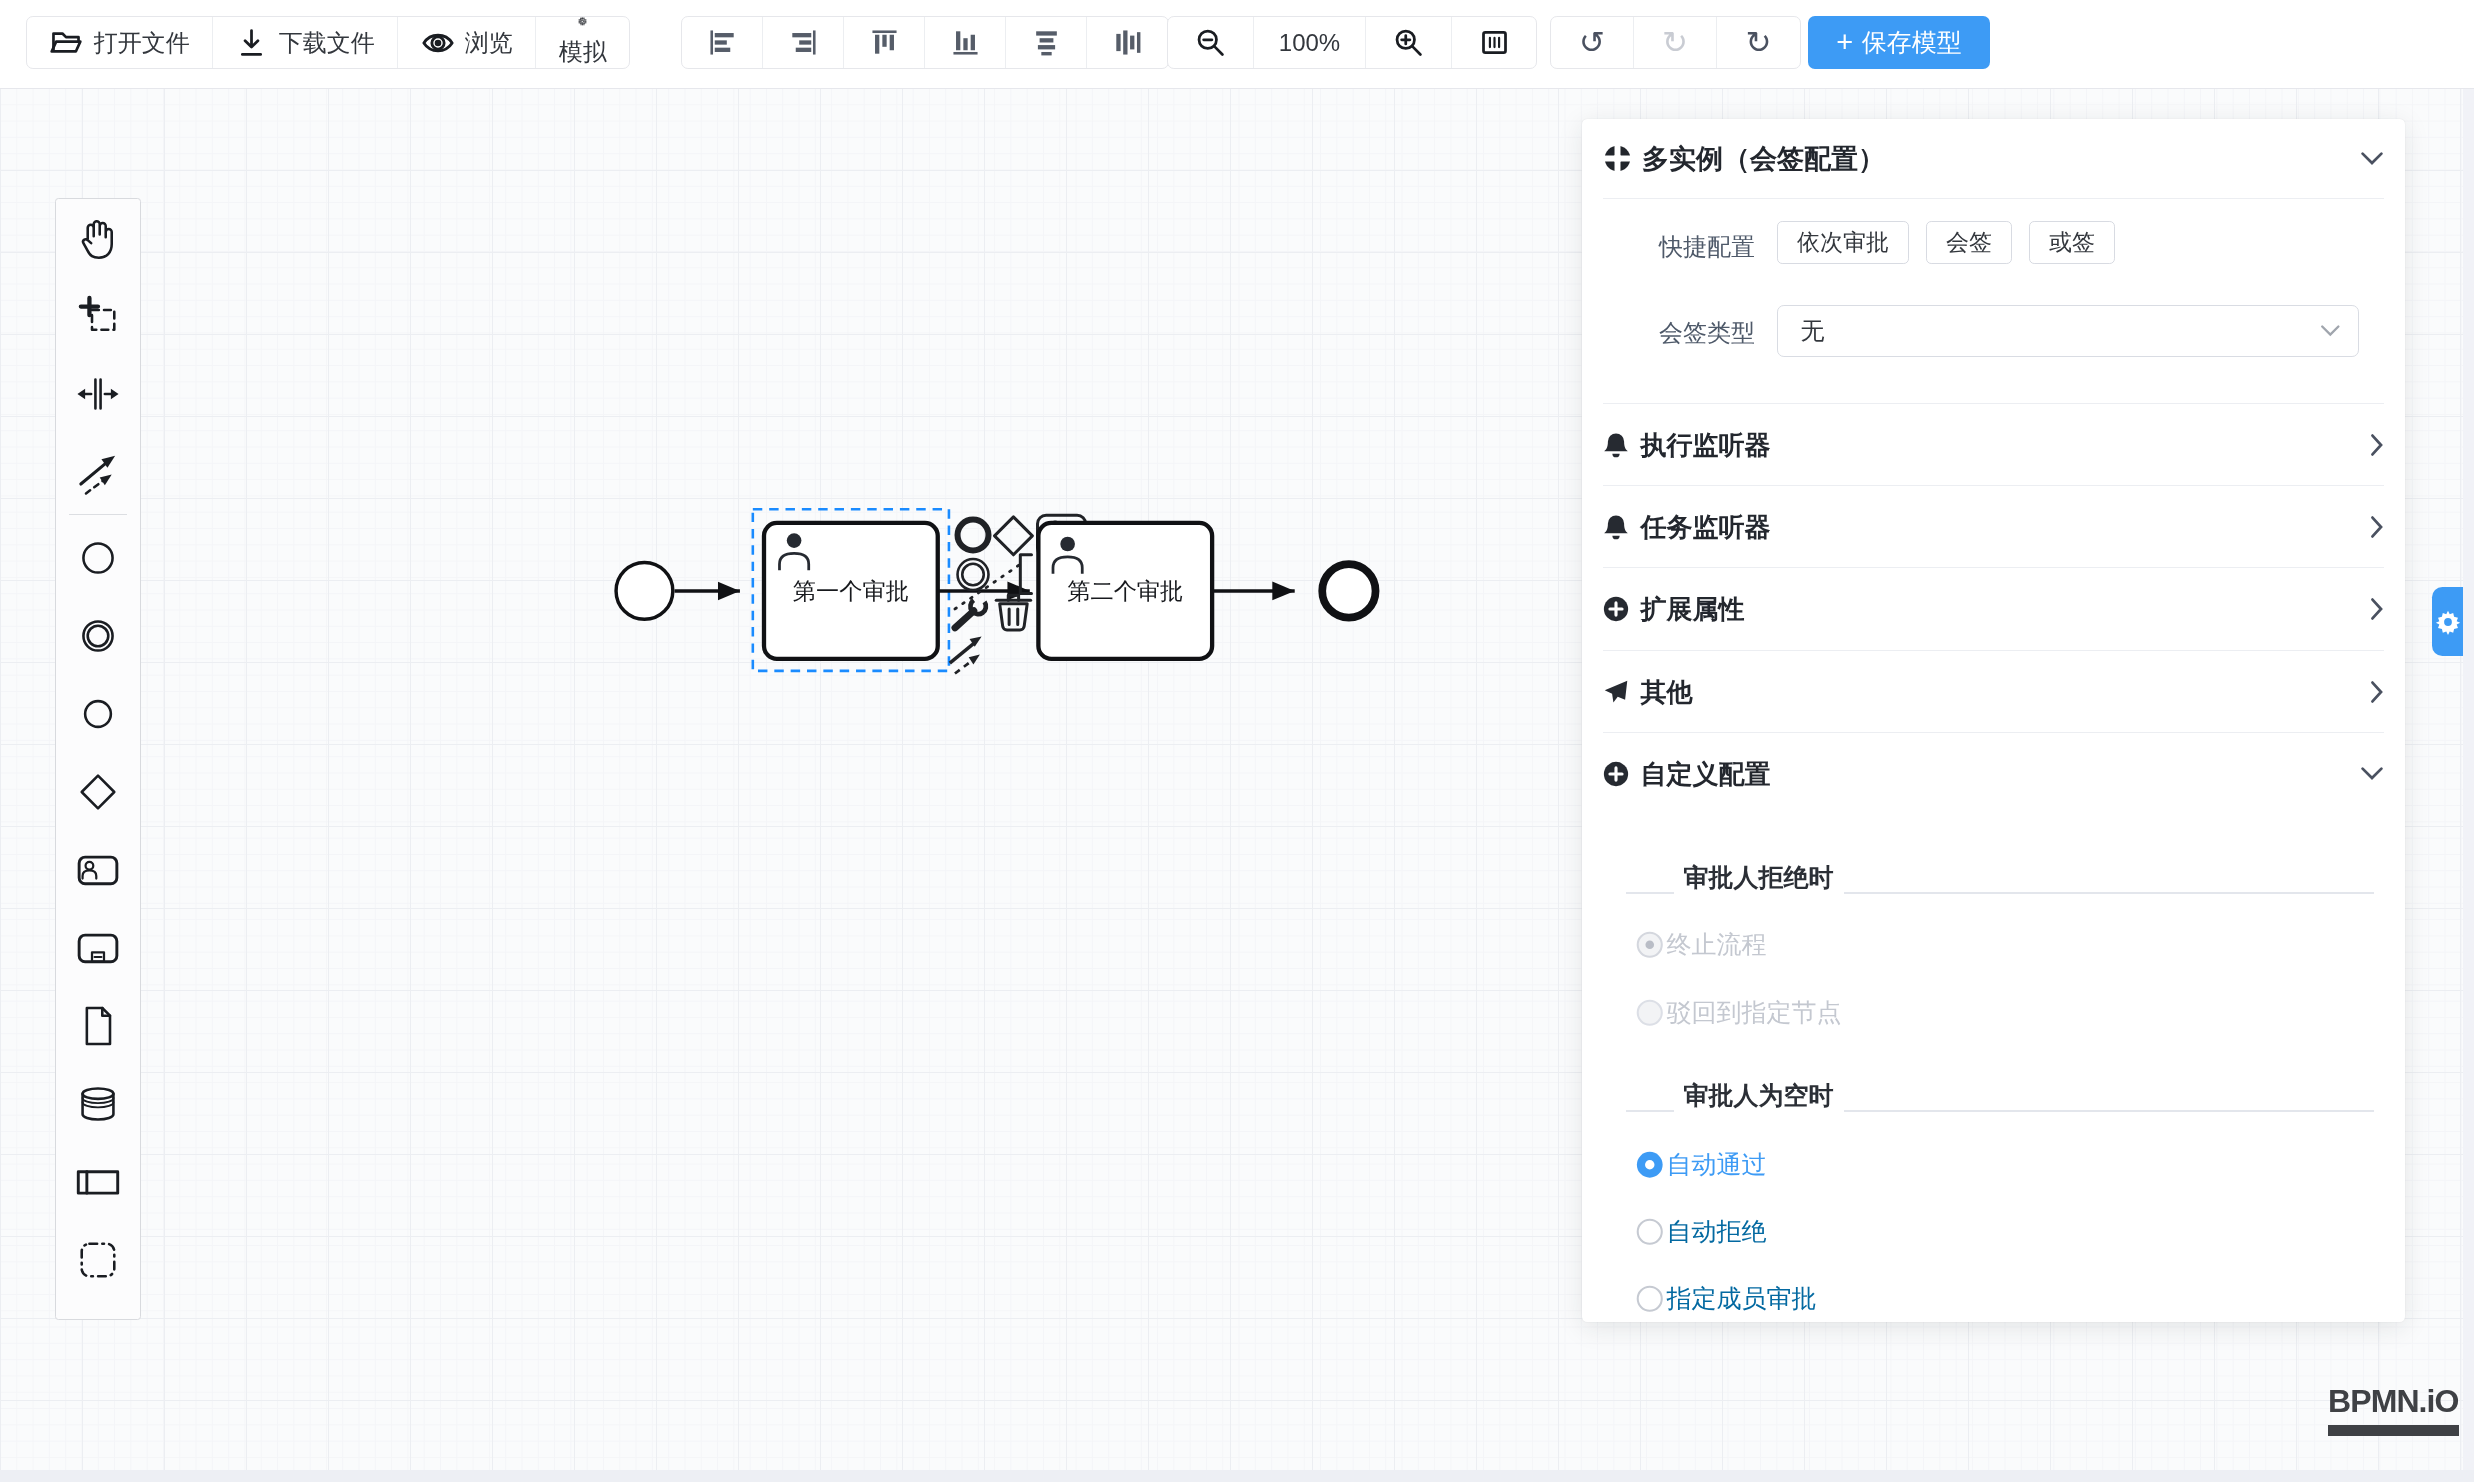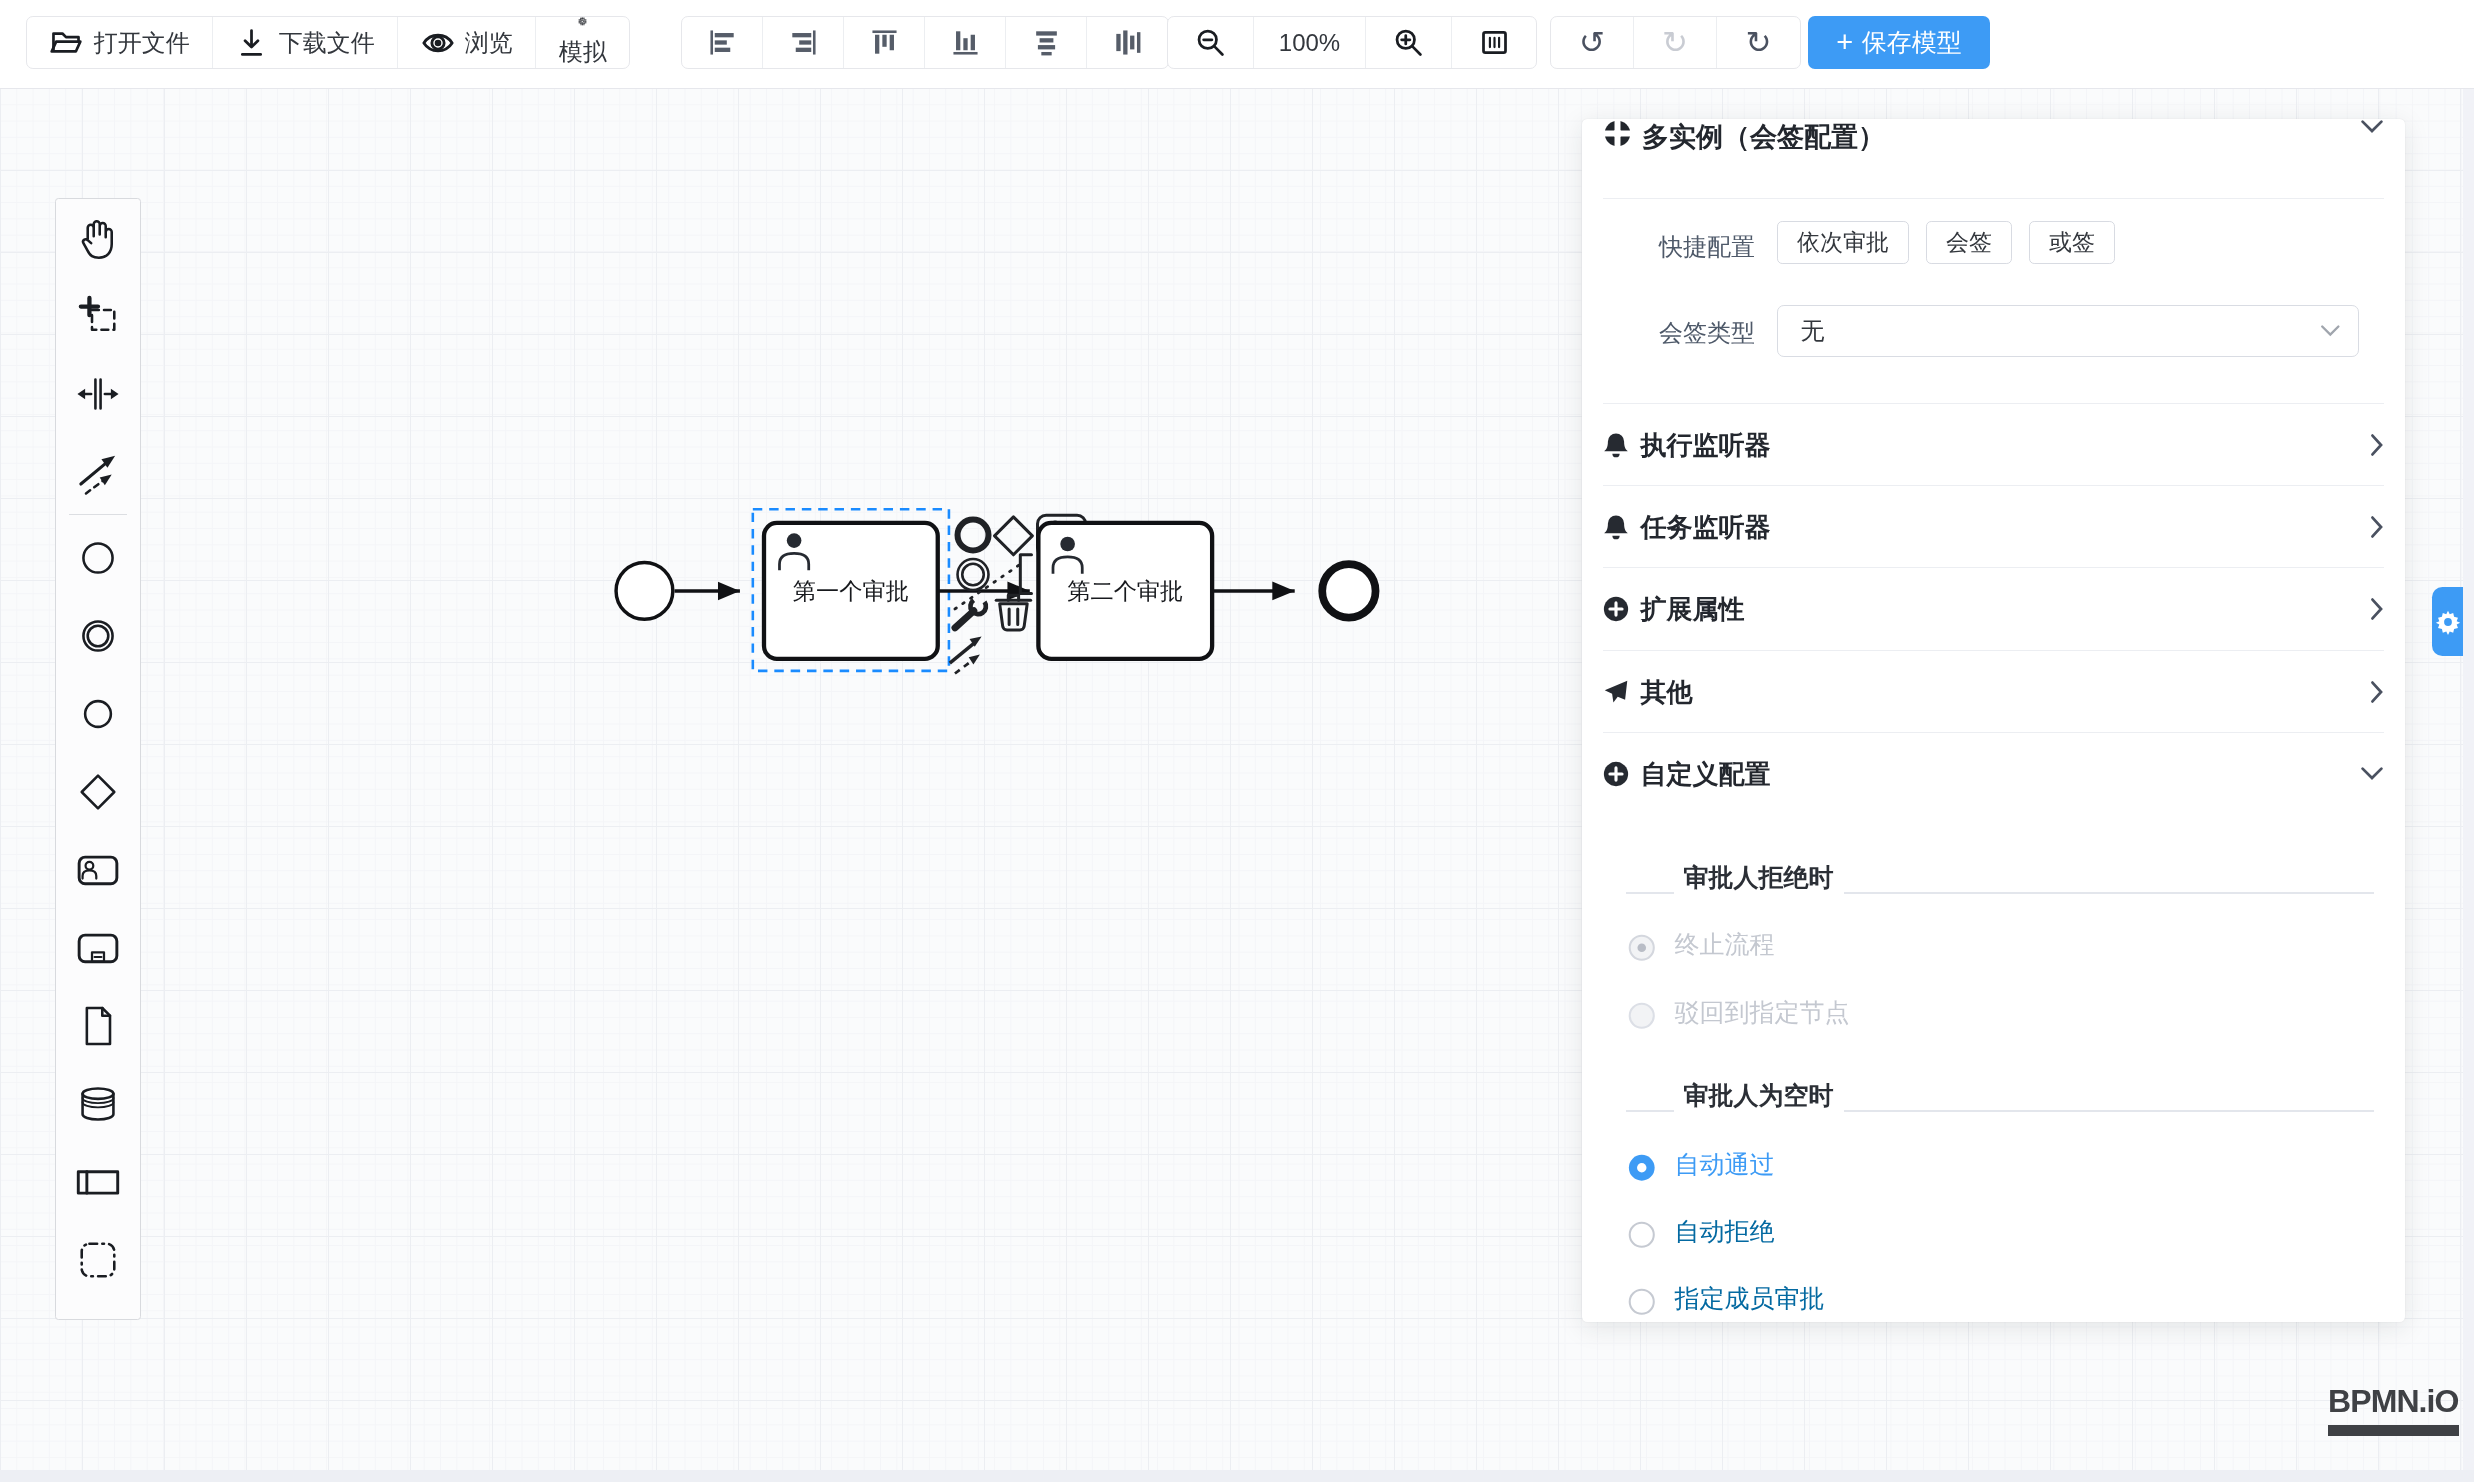--- a/index.html
+++ b/index.html
@@ -44,40 +44,40 @@
   .shape{stroke:#101114;fill:#fff;}
   .flow{stroke:#101114;stroke-width:4;}
   .dlabel{font-family:"Liberation Sans",sans-serif;font-size:27px;fill:#17191d;text-anchor:middle;}
   .pad{stroke:#202226;fill:none;stroke-linecap:round;stroke-linejoin:round;}
 
   
   .props{position:absolute;left:1582px;top:119px;width:823px;height:1203px;background:#fff;
          border-radius:5.2px;box-shadow:0 5.2px 26px rgba(31,35,41,.10),0 0 1.7px rgba(31,35,41,.08);
          z-index:25;box-sizing:border-box;}
   .p-header{position:absolute;left:20.6px;right:20.6px;top:0;height:79px;display:flex;
-            gap:10.3px;border-bottom:1.7px solid #eceef2;}
+            align-items:center;gap:10.3px;border-bottom:1.7px solid #eceef2;}
   .p-title{font-size:27px;font-weight:700;color:#23272e;}
   .chev{margin-left:auto;}
   .p-label{position:absolute;left:77px;font-size:24px;color:#4e5969;}
   .qrow{position:absolute;left:195px;top:102px;display:flex;gap:17px;}
   .qbtn{height:41px;padding:0 19px;border:1.7px solid #d8dbe2;border-radius:5.2px;background:#fff;
         font-size:23px;color:#33373d;display:flex;align-items:center;cursor:pointer;}
   .sel{position:absolute;left:195px;top:186px;width:582px;height:52px;border:1.7px solid #d9dce3;
        border-radius:6.9px;box-sizing:border-box;display:flex;align-items:center;
        padding:0 17px 0 22.4px;font-size:24px;color:#33373d;cursor:pointer;}
   .sel .chev{margin-left:auto;}
   .sec{position:absolute;left:20.6px;right:20.6px;height:82px;border-top:1.7px solid #eceef2;
        display:flex;align-items:center;gap:12px;cursor:pointer;}
   .sec-label{font-size:26px;font-weight:600;color:#23272e;}
   .subhead{position:absolute;left:20.6px;right:31px;display:flex;align-items:flex-end;gap:10px;}
   .sh-line{height:1.7px;background:#e3e6ec;}
   .sh-line.s{width:48px;margin-left:23px;}
   .sh-line.l{flex:1;}
   .sh-t{font-size:25px;font-weight:700;color:#2b2f36;}
-  .radio-row{position:absolute;left:46px;display:flex;align-items:flex-end;gap:19px;cursor:pointer;}
+  .radio-row{position:absolute;left:54px;display:flex;align-items:center;gap:3px;cursor:pointer;}
   .r-label{font-size:25px;color:#0369a1;}
   .r-label.dis{color:#c4c8d0;}
   .r-label.on{color:#3d9bf5;}
 
   
   .gear-tab{position:absolute;right:12px;top:587px;width:31px;height:69px;background:#3d9bf5;
             border-radius:10.3px 0 0 10.3px;z-index:26;display:flex;align-items:center;justify-content:center;cursor:pointer;}
   .wm{position:absolute;left:2328px;top:1383px;z-index:6;text-align:center;}
   .wm span{font-size:32px;font-weight:800;letter-spacing:-0.9px;color:#3f4145;}
   .wm-bar{display:block;height:11.2px;background:#3f4145;margin-top:5.2px;}

